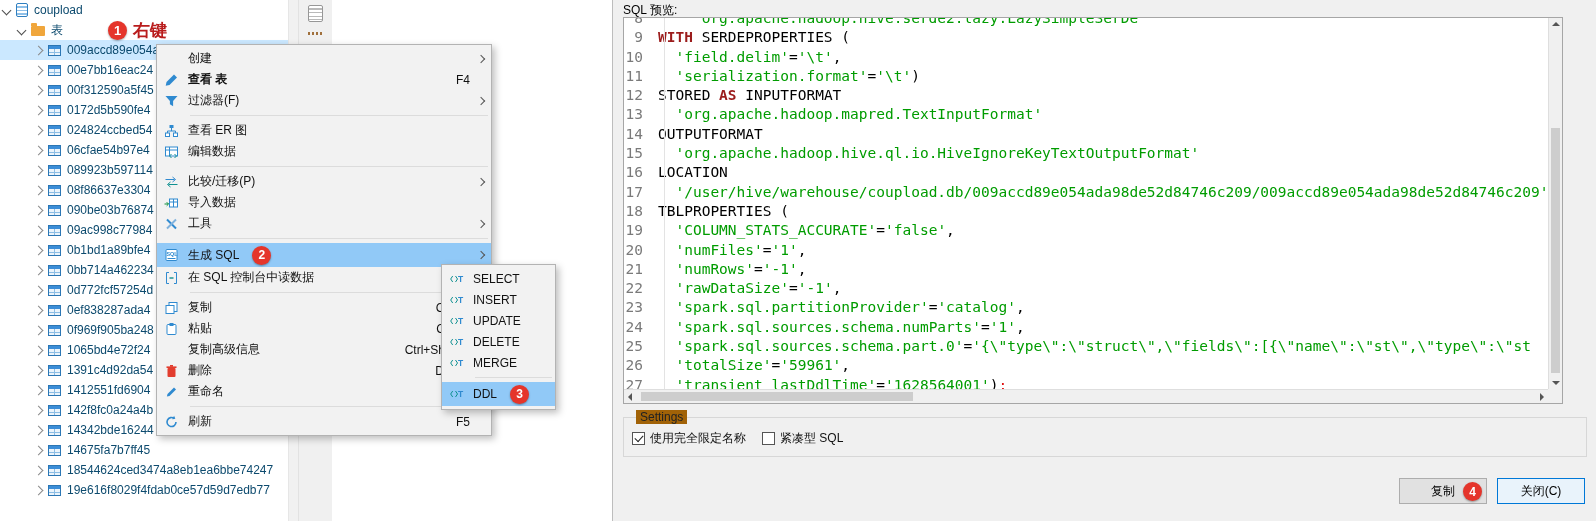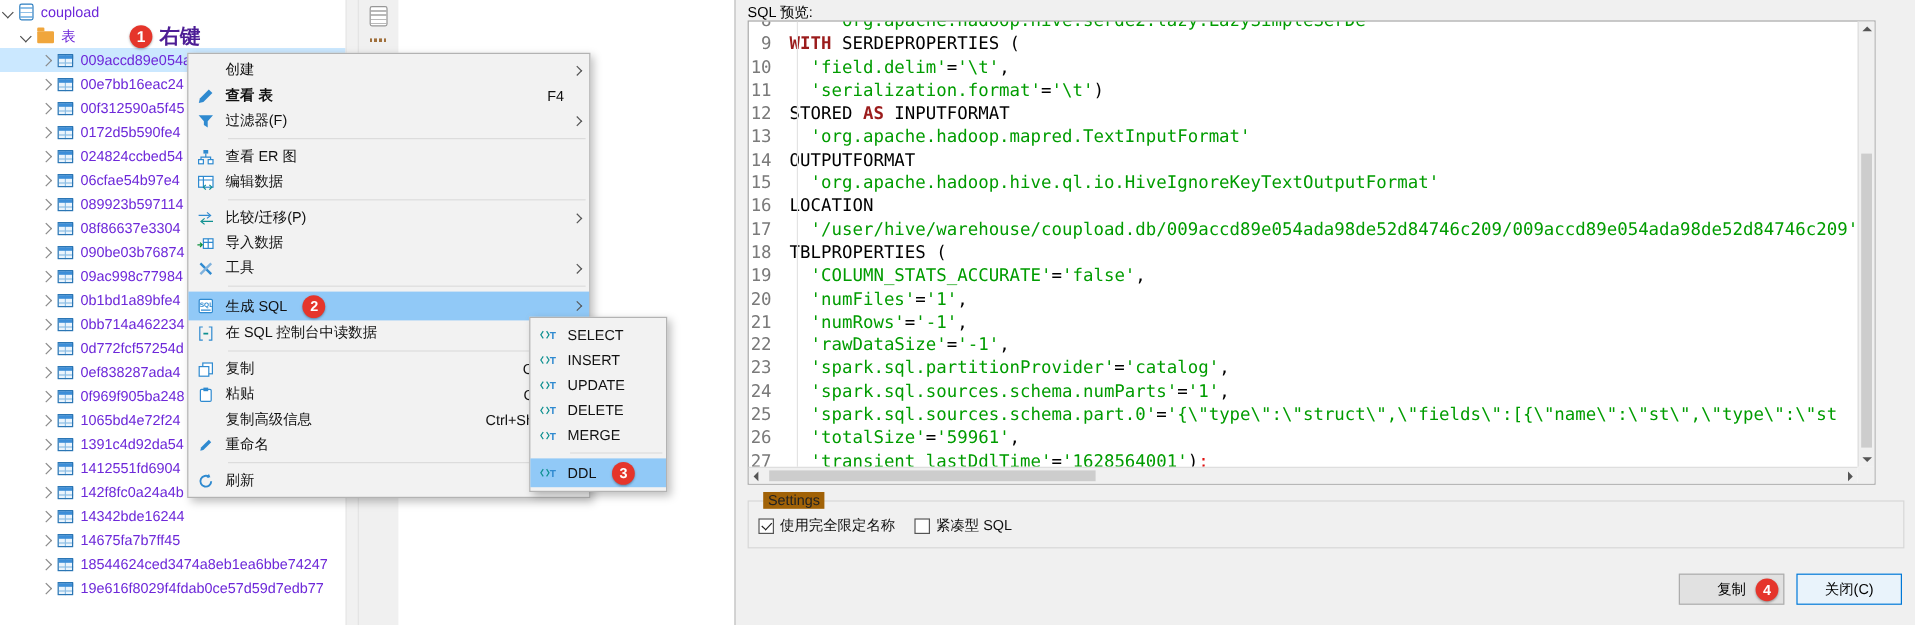--- a/index.html
+++ b/index.html
@@ -3,21 +3,21 @@
 <meta charset="utf-8">
 <style>
   * { box-sizing: border-box; }
   body { margin:0; background:#fff; }
   .screen { position:relative; width:1596px; height:521px; background:#fff;
             font-family:"Liberation Sans", sans-serif; overflow:hidden; }
 
   
   .tree-panel { position:absolute; left:0; top:0; width:298px; height:521px; background:#fff; overflow:hidden; }
   .tree-row { position:relative; width:288px; height:20px; display:flex; align-items:center;
-              font-size:12px; color:#6d28d9; white-space:nowrap; overflow:hidden; cursor:default; }
+              font-size:12px; color:#0c4a6e; white-space:nowrap; overflow:hidden; cursor:default; }
   .tree-row.selected { background:#cbe8ff; }
   .chev { width:7px; height:7px; flex:none; border:solid #8a8a8a; border-width:0 1.3px 1.3px 0; }
   .chev.right { transform:rotate(-45deg); margin:0 4px 0 0; }
   .chev.down  { transform:rotate(45deg); border-color:#4d4d4d; margin:0 4px 0 0; }
   .db-icon { flex:none; width:12px; height:14px; border:1.4px solid #2f7fc0; border-radius:2px;
              background:repeating-linear-gradient(#fff 0 2.2px, #8fc0e8 2.2px 3.6px); margin:0 6px 0 2px; }
   .folder-icon { flex:none; width:14px; height:10px; background:#f0a63c; border-radius:1px; position:relative; margin:2px 6px 0 2px; }
   .folder-icon::before { content:""; position:absolute; top:-3px; left:0; width:6px; height:3px; background:#f0a63c; border-radius:1px 1px 0 0; }
   .table-icon { flex:none; width:13px; height:11px; border:1px solid #2b76b4; margin:0 6px 0 2px;
                 background-color:#eaf4fc;
@@ -26,21 +26,21 @@
                 background-position:0 0, 5px 0, 0 6px;
                 background-repeat:no-repeat; }
   .indent1 { padding-left:3px; } .indent2 { padding-left:18px; } .indent3 { padding-left:35px; }
   .tree-scrollbar { position:absolute; right:0; top:0; width:10px; height:521px; background:#f1f1f1; border-left:1px solid #e6e6e6; }
 
   
   .badge { min-width:19px; height:19px; padding:0 2px; border-radius:10px; background:#e5352b; color:#fff;
            font-weight:bold; font-size:13px; display:flex; align-items:center; justify-content:center;
            box-shadow:0 1px 2px rgba(0,0,0,.35); flex:none; }
   .annotation { position:absolute; left:108px; top:19px; display:flex; align-items:center; gap:6px; z-index:6; }
-  .annotation-label { color:#4c1d95; font-weight:bold; font-size:17px; }
+  .annotation-label { color:#b91c1c; font-weight:bold; font-size:17px; }
 
   
   .side-toolbar { position:absolute; left:298px; top:0; width:34px; height:521px; background:#f0f0f0; border-left:1px solid #e2e2e2; }
   .script-icon { margin:5px auto 0; width:15px; height:17px; border:1px solid #979797; border-radius:2px;
                  background:#fff repeating-linear-gradient(#fff 0 2.4px, #b9b9b9 2.4px 3.6px); }
   .dots-icon { margin:10px auto 0; width:15px; height:3px;
                background:repeating-linear-gradient(to right, #a0703c 0 2px, transparent 2px 4px); }
 
   
   .dialog { position:absolute; left:612px; top:0; width:984px; height:521px; background:#f0f0f0; border-left:1px solid #bdbdbd; }
@@ -438,20 +438,33 @@
       <div class="menu-item">
         <span class="mi-icon"></span>
         <span class="mi-label">复制高级信息</span>
         <span class="mi-spacer"></span>
         <span class="mi-shortcut">Ctrl+Shift+C</span>
         <span class="mi-arrow-slot"></span>
       </div>
       <div class="menu-item">
         <span class="mi-icon">
           <svg width="15" height="14" viewBox="0 0 14 14">
+            <rect x="3" y="4" width="8" height="9" rx="1" fill="#e23d2e"></rect>
+            <rect x="2" y="2.4" width="10" height="1.6" fill="#e23d2e"></rect>
+            <rect x="5.5" y="1" width="3" height="1.8" fill="#e23d2e"></rect>
+          </svg>
+        </span>
+        <span class="mi-label">删除</span>
+        <span class="mi-spacer"></span>
+        <span class="mi-shortcut">Delete</span>
+        <span class="mi-arrow-slot"></span>
+      </div>
+      <div class="menu-item">
+        <span class="mi-icon">
+          <svg width="15" height="14" viewBox="0 0 14 14">
             <path d="M9.5 2.5l2 2L5 11l-2.6.6L3 9z" fill="#2f8ad0"></path>
           </svg>
         </span>
         <span class="mi-label">重命名</span>
         <span class="mi-spacer"></span>
         <span class="mi-shortcut">F2</span>
         <span class="mi-arrow-slot"></span>
       </div>
       <div class="menu-sep"></div>
       <div class="menu-item">

